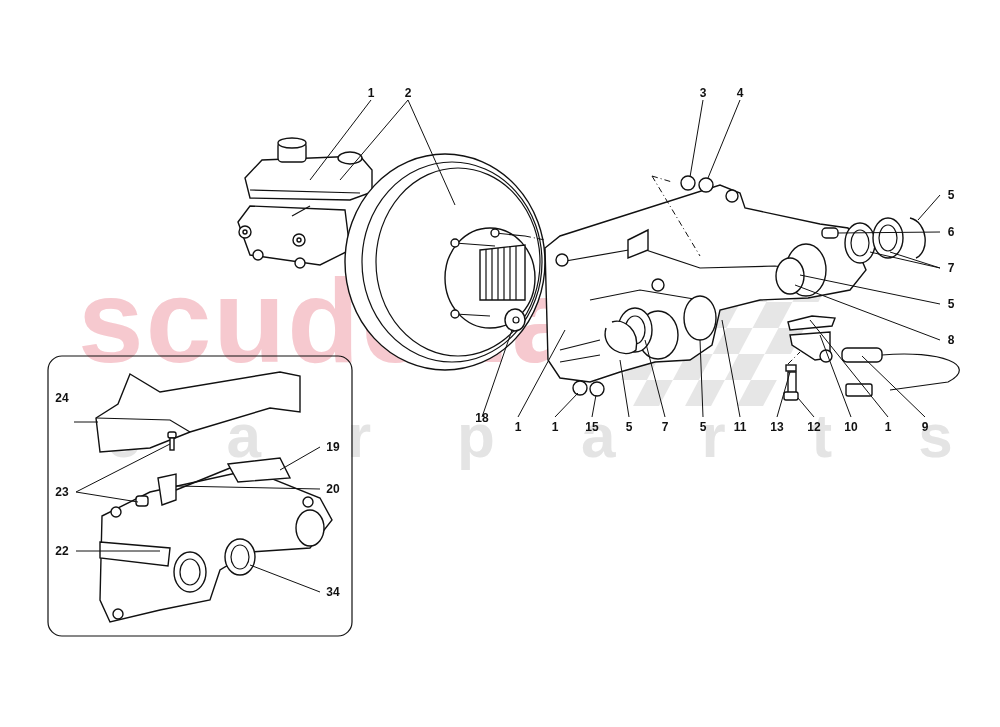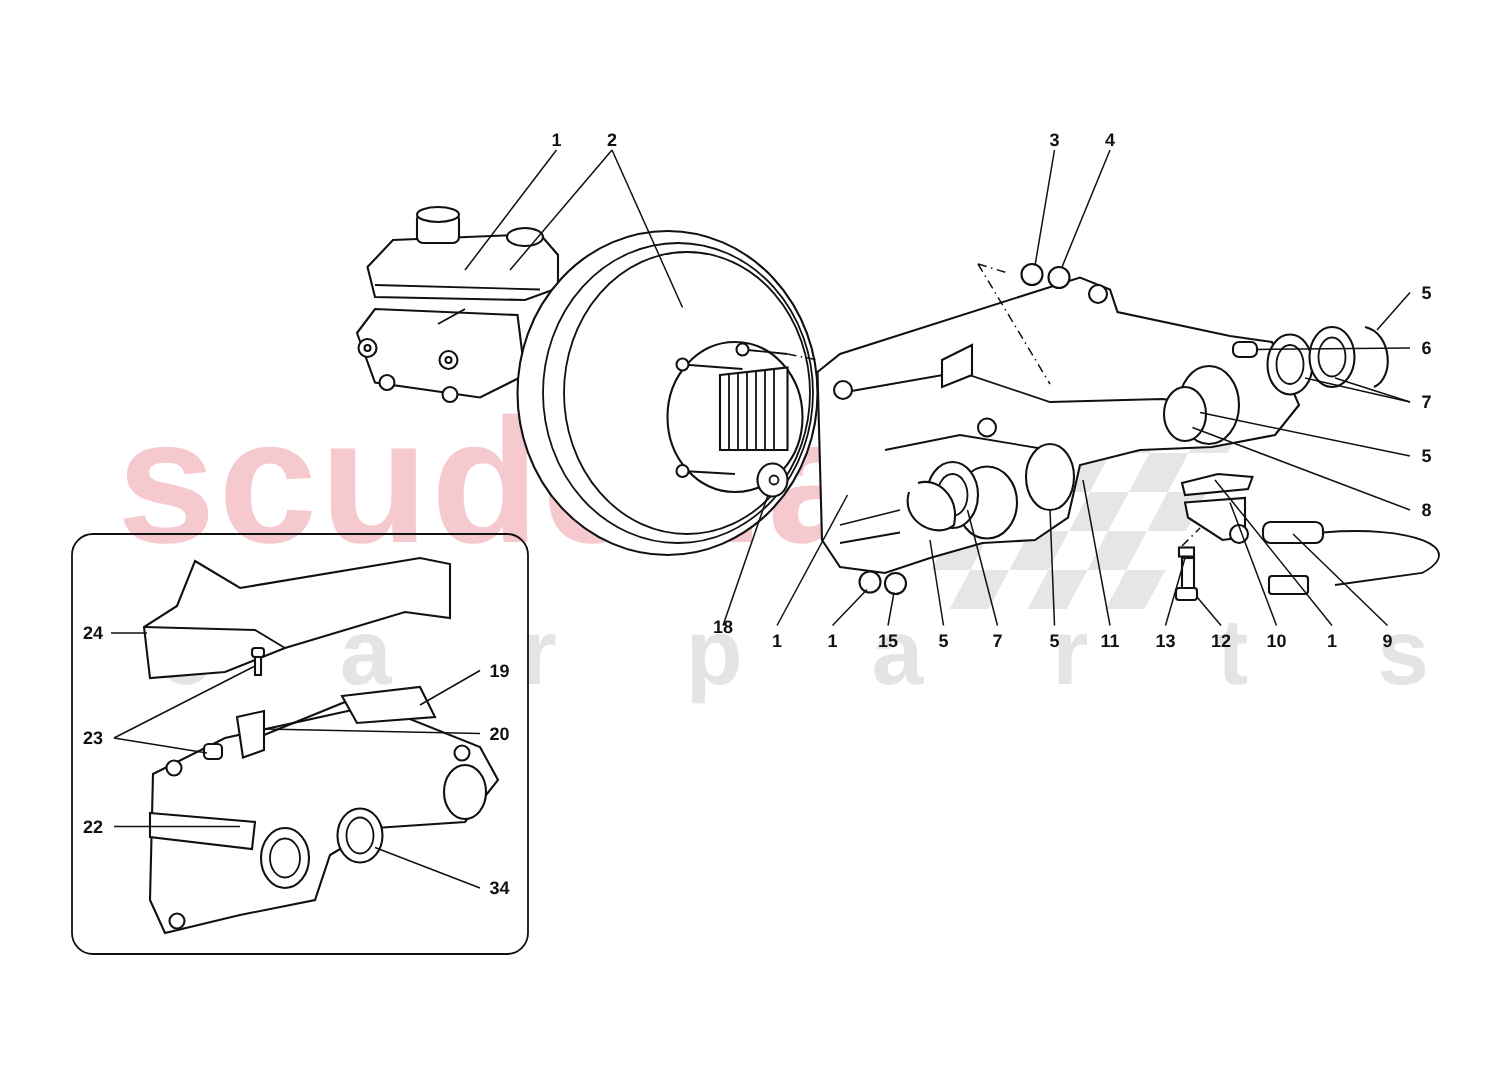--- a/index.html
+++ b/index.html
@@ -213,19 +213,19 @@
   <div class="label" style="left:592px;top:427px">15</div>
   <div class="label" style="left:629px;top:427px">5</div>
   <div class="label" style="left:665px;top:427px">7</div>
   <div class="label" style="left:703px;top:427px">5</div>
   <div class="label" style="left:740px;top:427px">11</div>
   <div class="label" style="left:777px;top:427px">13</div>
   <div class="label" style="left:814px;top:427px">12</div>
   <div class="label" style="left:851px;top:427px">10</div>
   <div class="label" style="left:888px;top:427px">1</div>
   <div class="label" style="left:925px;top:427px">9</div>
-  <div class="label" style="left:62px;top:422px">24</div>
+  <div class="label" style="left:62px;top:398px">24</div>
   <div class="label" style="left:333px;top:447px">19</div>
   <div class="label" style="left:62px;top:492px">23</div>
   <div class="label" style="left:333px;top:489px">20</div>
   <div class="label" style="left:62px;top:551px">22</div>
   <div class="label" style="left:333px;top:592px">34</div>
 </div>
 
 </body></html>

